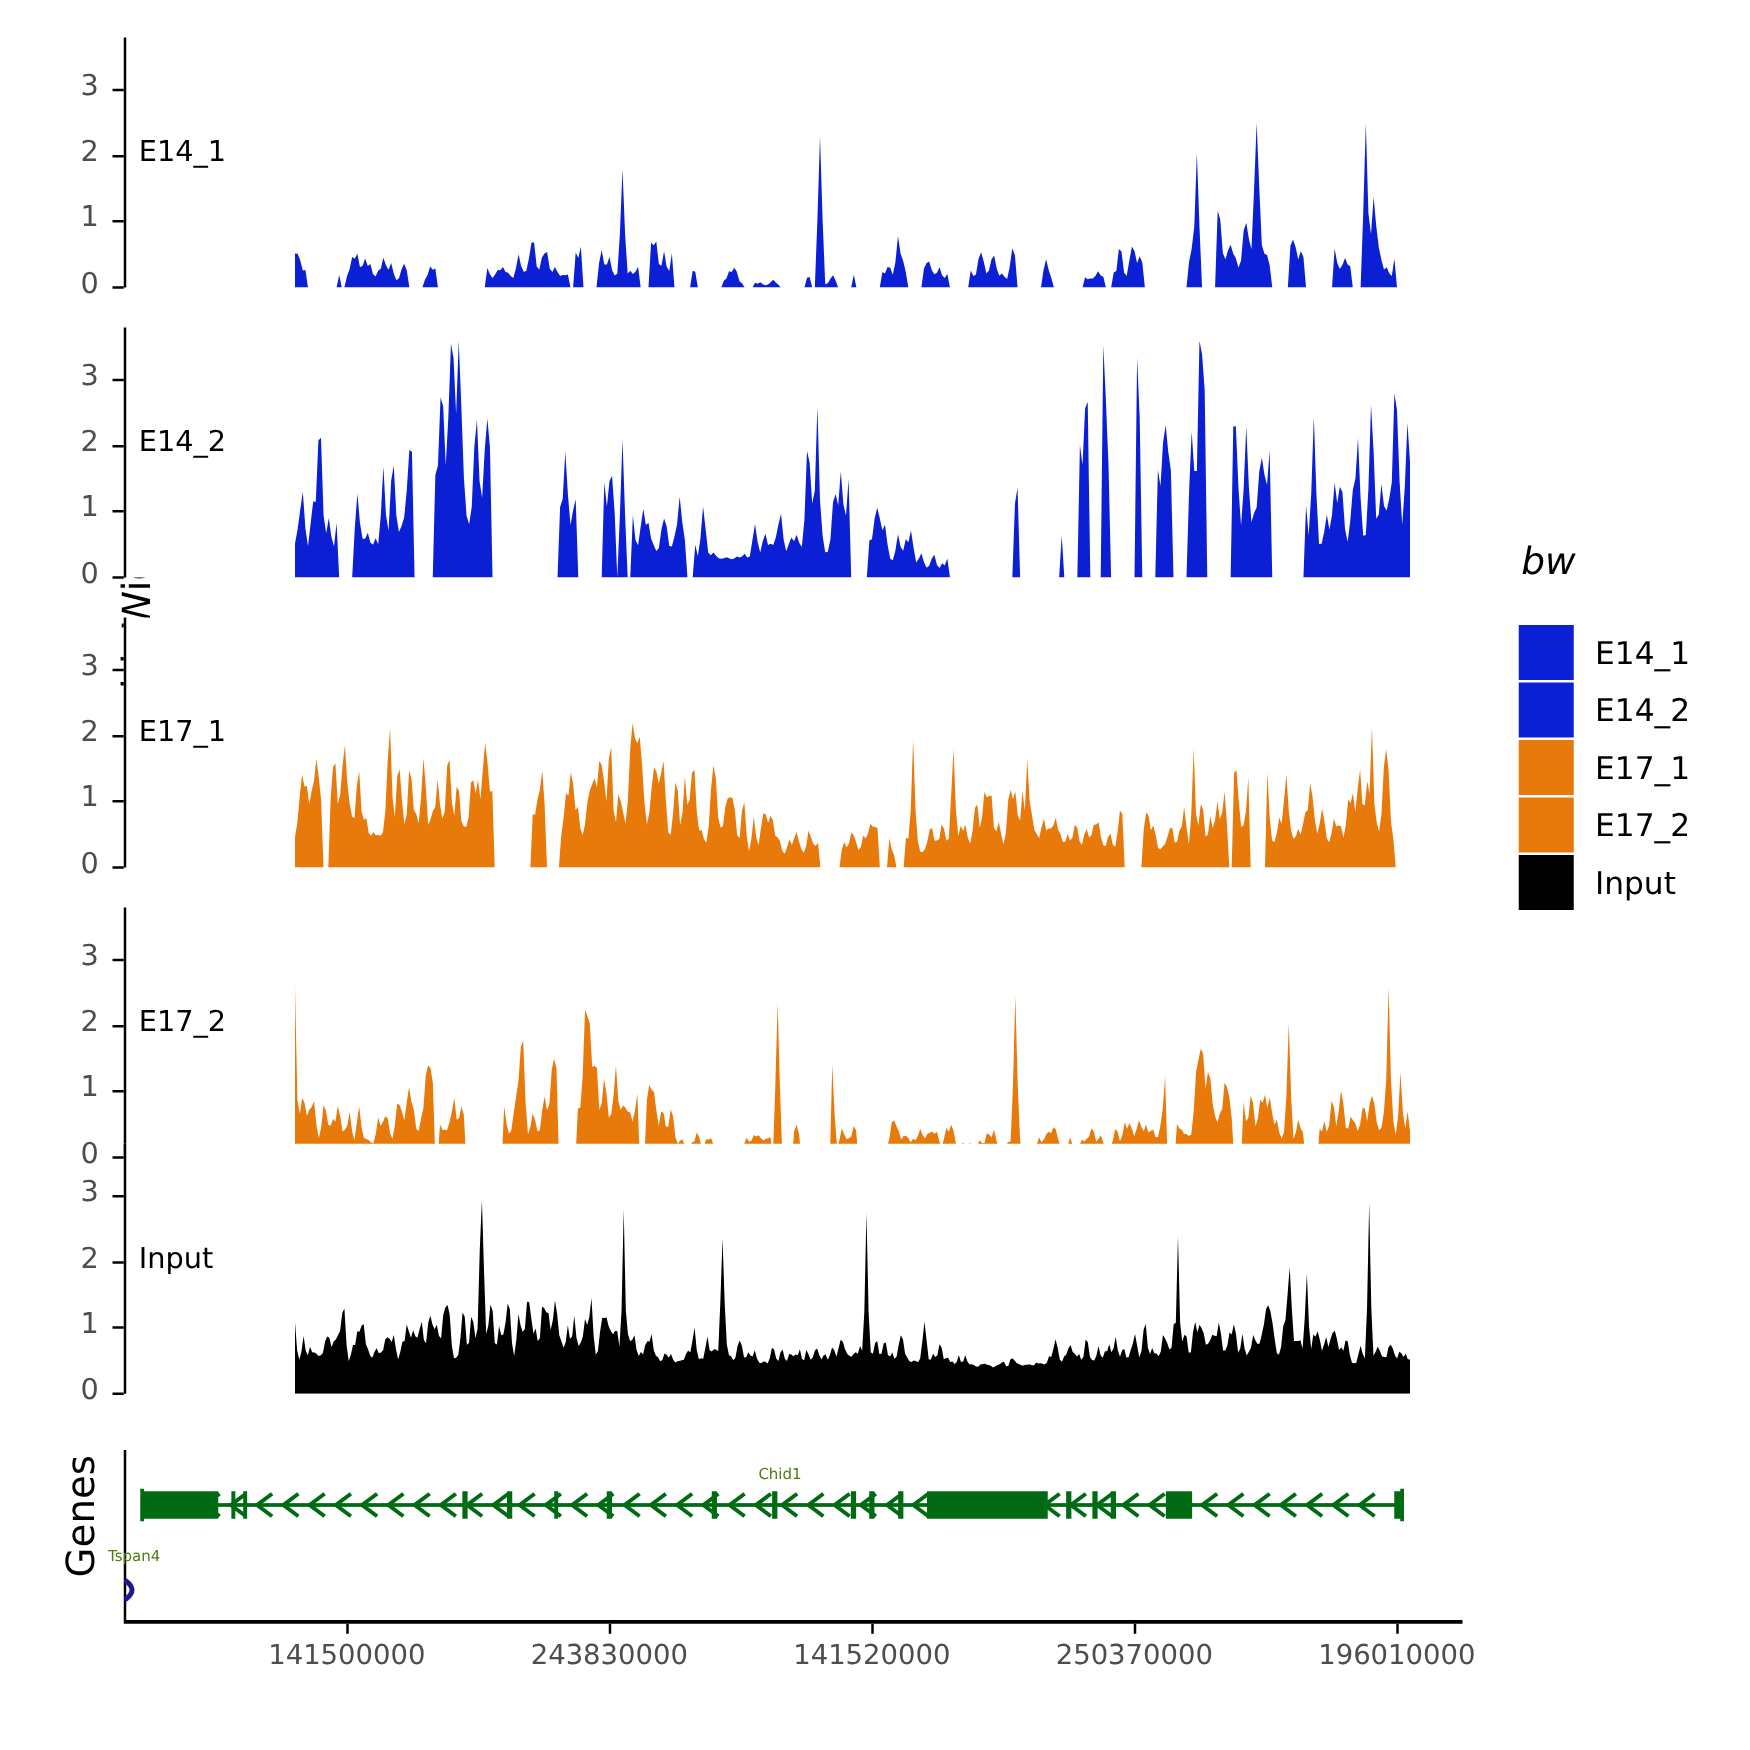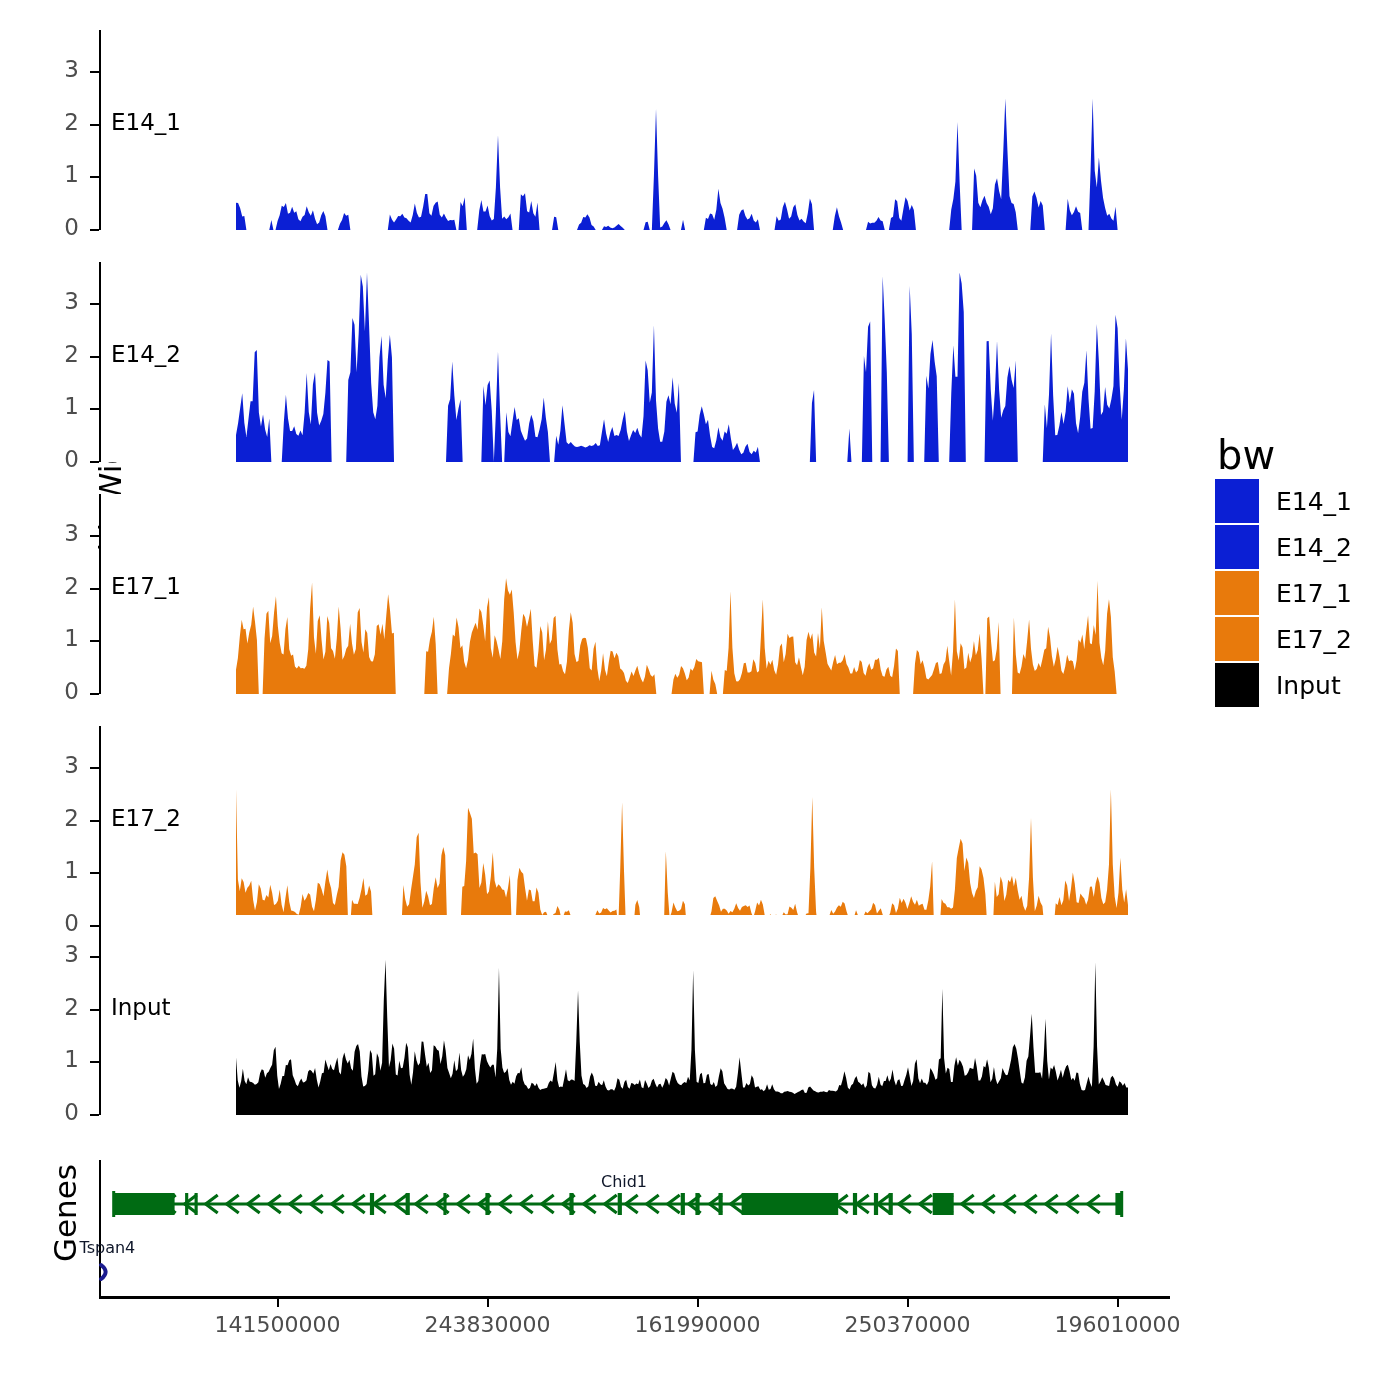--- a/index.html
+++ b/index.html
@@ -105,37 +105,38 @@
     font-size: 22px;
     color: #4d4d4d;
     text-align: center;
     white-space: nowrap;
     transform: translateX(-50%);
   }
 
   
   .gene-label {
     position: absolute;
-    font-size: 16px;
-    color: #0f172a;
+    font-size: 12px;
+    color: #4d7c0f;
     white-space: nowrap;
     transform: translateX(-50%);
   }
 
   
   .legend {
     position: absolute;
     left: 1215px;
     top: 432px;
   }
   .legend-title {
-    font-size: 40px;
+    font-size: 30px;
     color: #000000;
-    margin-bottom: 0;
+    margin-bottom: 32px;
     padding-left: 2px;
+    font-style: italic;
   }
   .legend-row {
     display: flex;
     align-items: center;
     height: 46px;
   }
   .legend-key {
     width: 44px;
     height: 44px;
     flex: 0 0 44px;
@@ -278,21 +279,21 @@
       </div>
     </div>
 
   <div id="xaxis">
       <div class="xaxis-line" style="left: 99px; top: 1296px; width: 1071px;"></div>
       <div class="xtick" style="left: 276.5px; top: 1299px;"></div>
       <div class="xtick-label" style="left: 277.5px; top: 1312px;">141500000</div>
       <div class="xtick" style="left: 486.5px; top: 1299px;"></div>
       <div class="xtick-label" style="left: 487.5px; top: 1312px;">243830000</div>
       <div class="xtick" style="left: 696.5px; top: 1299px;"></div>
-      <div class="xtick-label" style="left: 697.5px; top: 1312px;">161990000</div>
+      <div class="xtick-label" style="left: 697.5px; top: 1312px;">141520000</div>
       <div class="xtick" style="left: 906.5px; top: 1299px;"></div>
       <div class="xtick-label" style="left: 907.5px; top: 1312px;">250370000</div>
       <div class="xtick" style="left: 1116.5px; top: 1299px;"></div>
       <div class="xtick-label" style="left: 1117.5px; top: 1312px;">196010000</div>
     </div>
 
   <div class="legend">
     <div class="legend-title">bw</div>
     <div id="legend-rows">
         <div class="legend-row">

